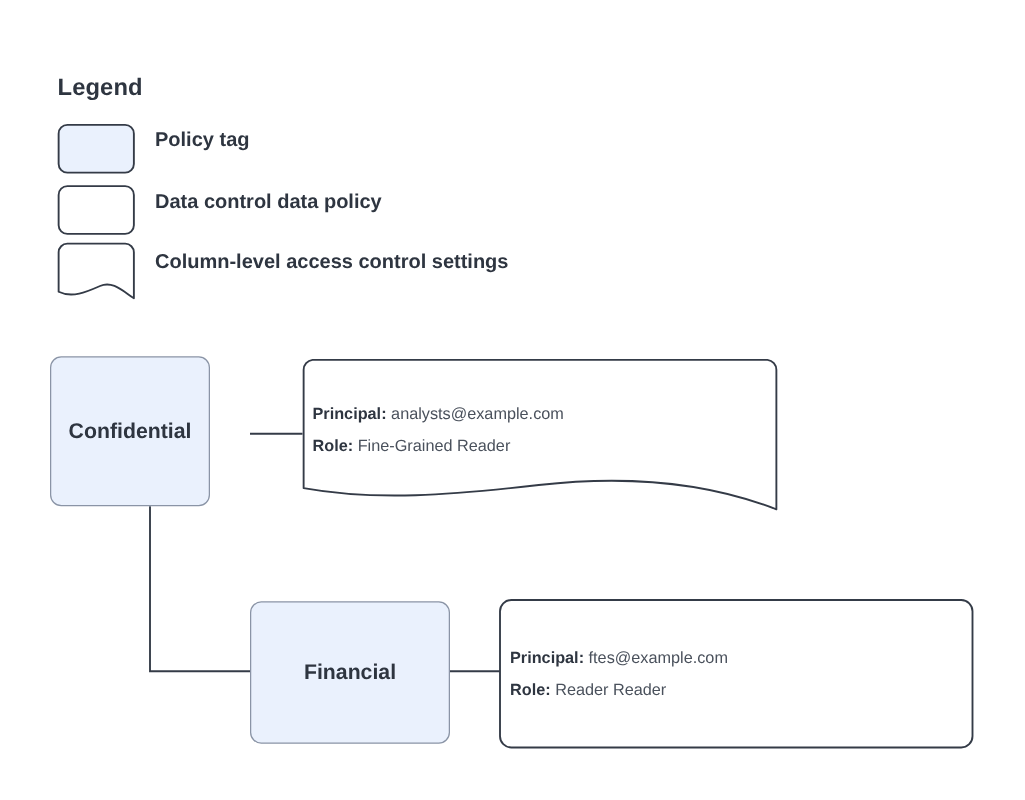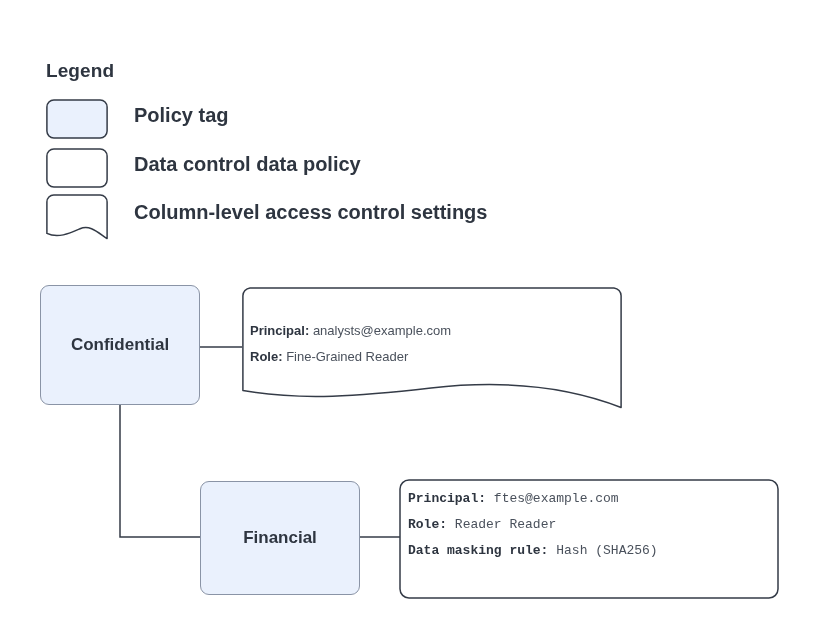--- a/index.html
+++ b/index.html
@@ -29,22 +29,22 @@
     position: absolute;
     left: 46px;
     top: 60px;
     font-size: 19px;
     font-weight: bold;
     color: #2e3540;
     letter-spacing: 0.1px;
   }
   .legend-label {
     position: absolute;
-    left: 134px;
-    font-size: 20px;
+    left: 124px;
+    font-size: 16px;
     font-weight: bold;
     color: #2e3540;
     white-space: nowrap;
   }
   .legend-label.l1 { top: 104px; }
   .legend-label.l2 { top: 153px; }
   .legend-label.l3 { top: 201px; }
 
   .legend-swatch {
     position: absolute;
@@ -65,21 +65,21 @@
     display: flex;
     align-items: center;
     justify-content: center;
     font-size: 17px;
     font-weight: bold;
     color: #2e3540;
   }
   #node-confidential {
     left: 40px;
     top: 285px;
-    width: 160px;
+    width: 128px;
     height: 120px;
   }
   #node-financial {
     left: 200px;
     top: 481px;
     width: 160px;
     height: 114px;
   }
 
   
@@ -96,21 +96,21 @@
   }
   .callout-text b {
     color: #2e3540;
     font-weight: bold;
   }
 
   #callout-confidential { left: 241px; top: 287px; width: 382px; height: 122px; }
   #callout-confidential .callout-text { left: 9px; top: 31px; }
 
   #callout-financial { left: 399px; top: 479px; width: 380px; height: 120px; }
-  #callout-financial .callout-text { left: 9px; top: 7px; font-family: Liberation Mono, monospace; }
+  #callout-financial .callout-text { left: 9px; top: 34px; }
 
   .shape-svg { position: absolute; left: 0; top: 0; overflow: visible; }
 </style>
 </head>
 <body>
 
 <div id="canvas">
 
   <div class="legend-title">Legend</div>
 
@@ -180,20 +180,16 @@
     </svg>
     <div class="callout-text">
       <div>
         <b>Principal:</b>
         <span>ftes@example.com</span>
       </div>
       <div>
         <b>Role:</b>
         <span>Reader Reader</span>
       </div>
-      <div>
-        <b>Data masking rule:</b>
-        <span>Hash (SHA256)</span>
-      </div>
     </div>
   </div>
 
 </div>
 
 </body></html>

